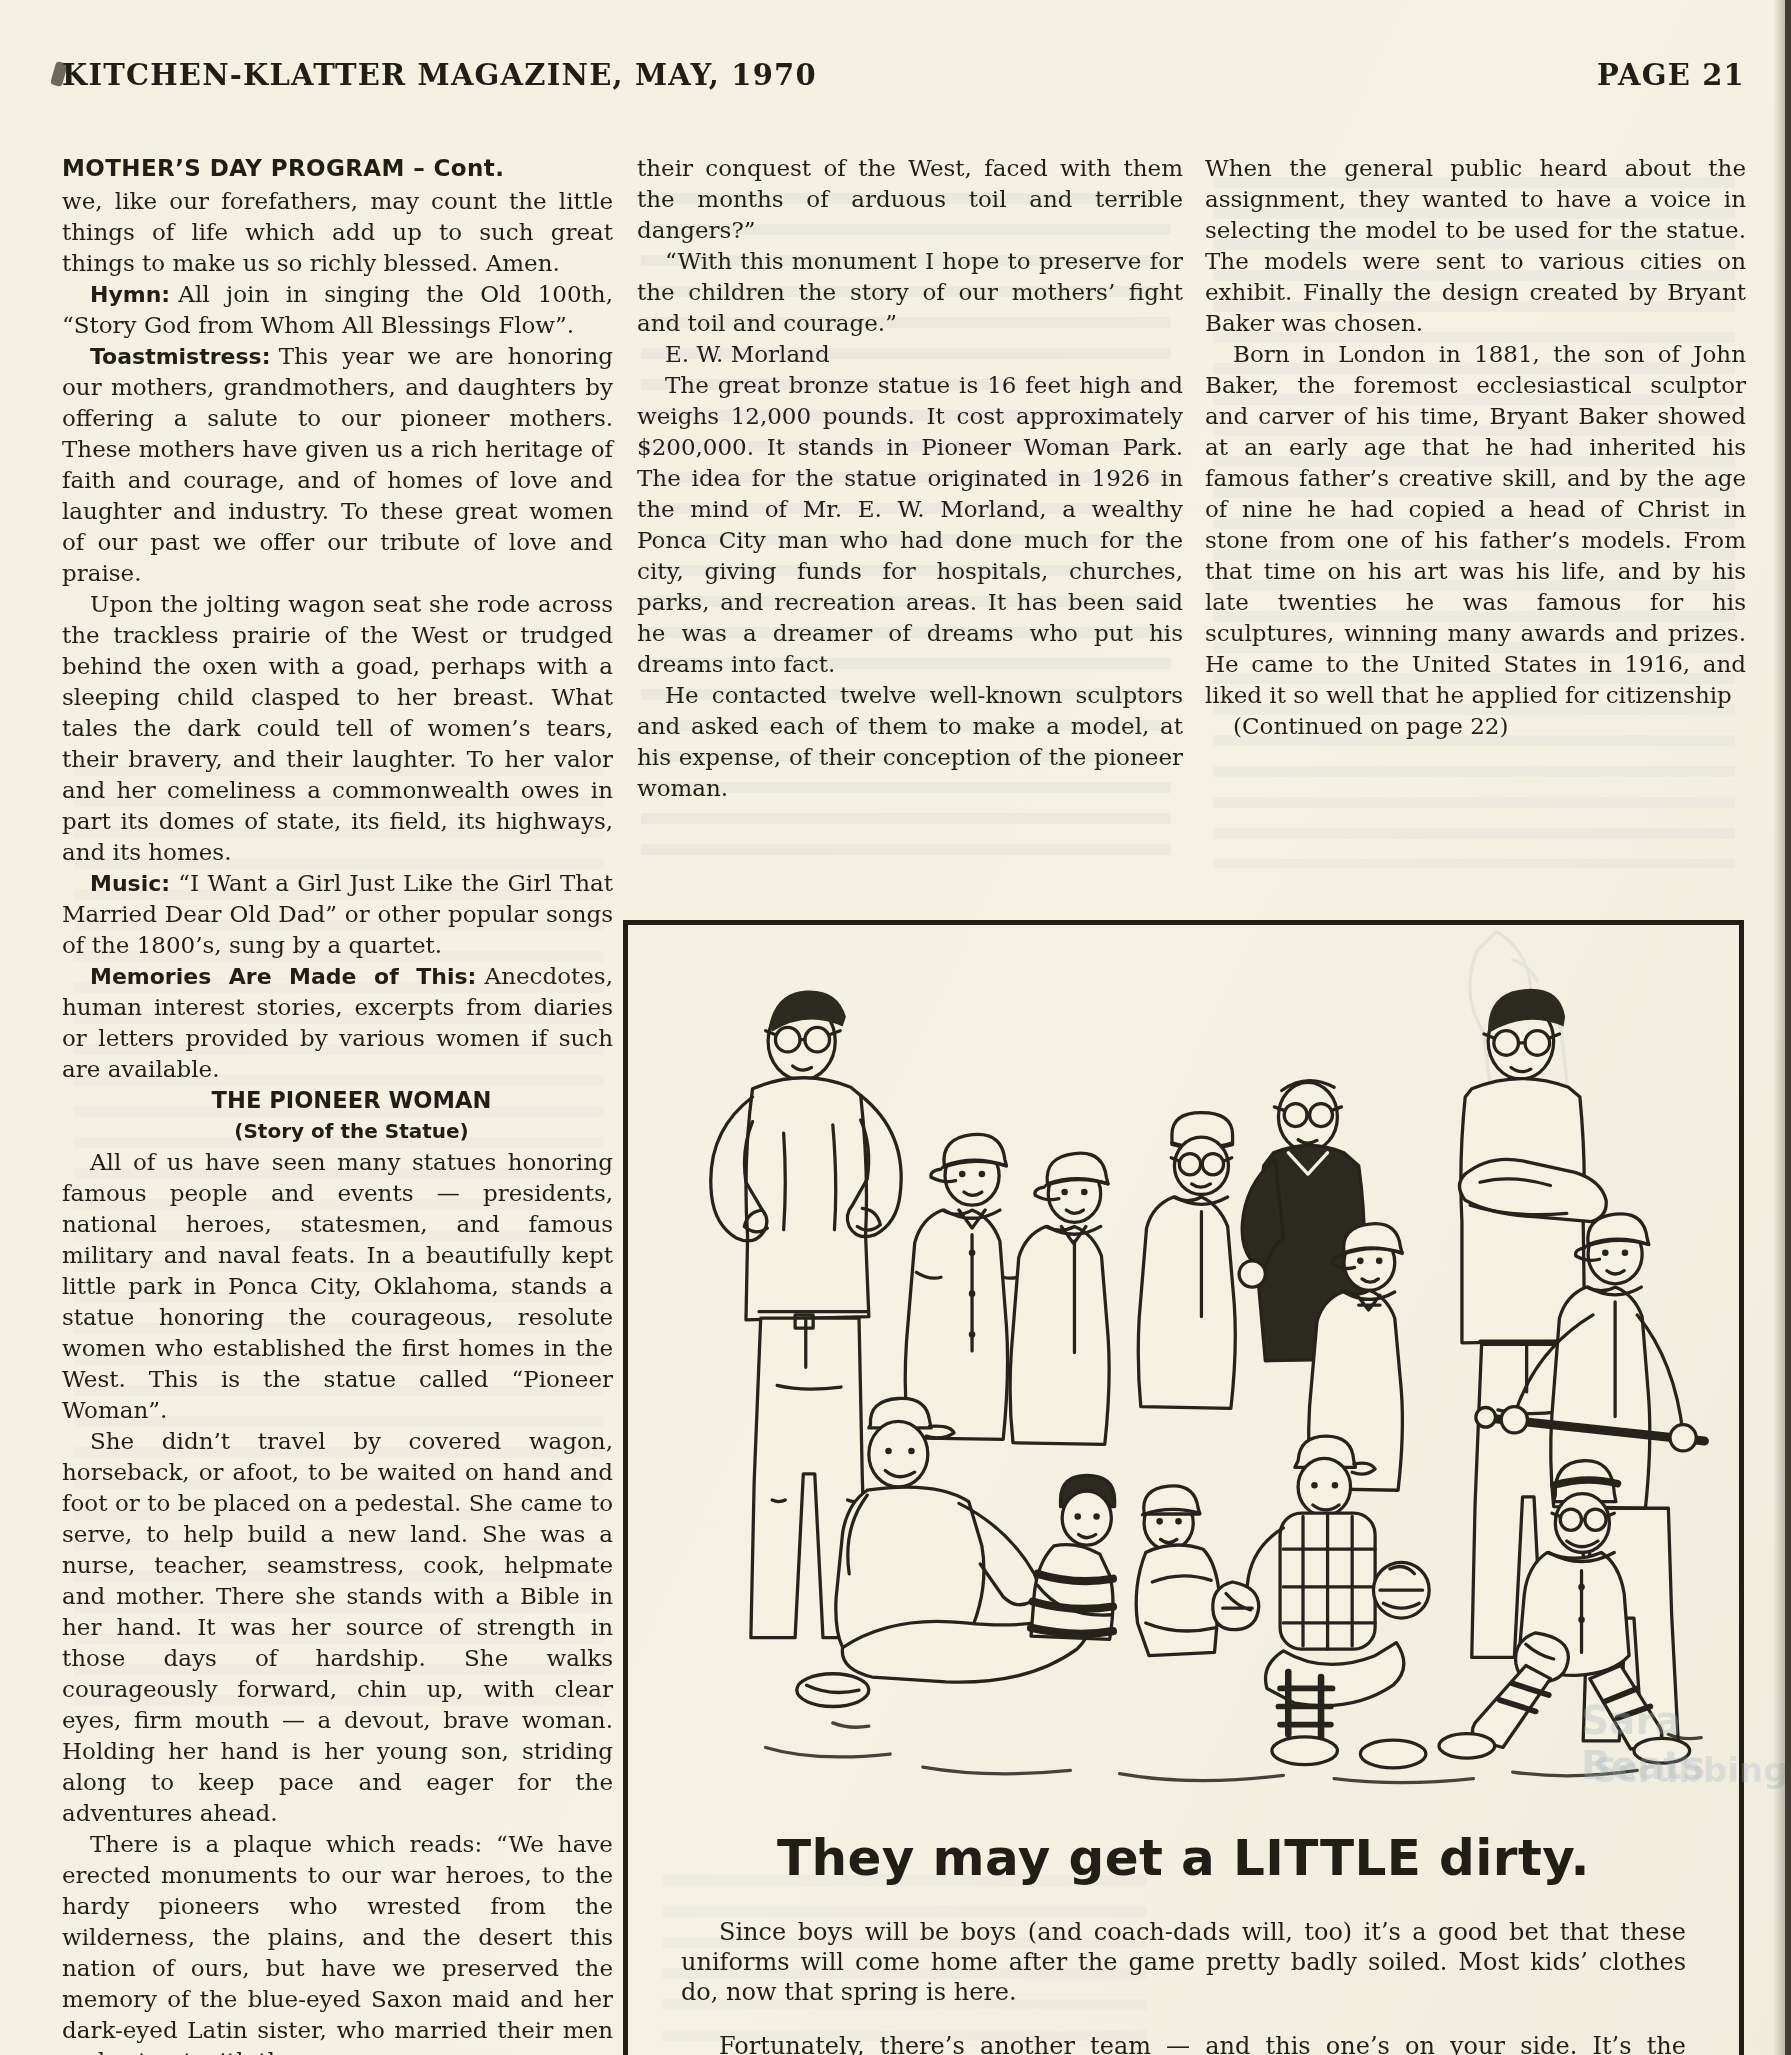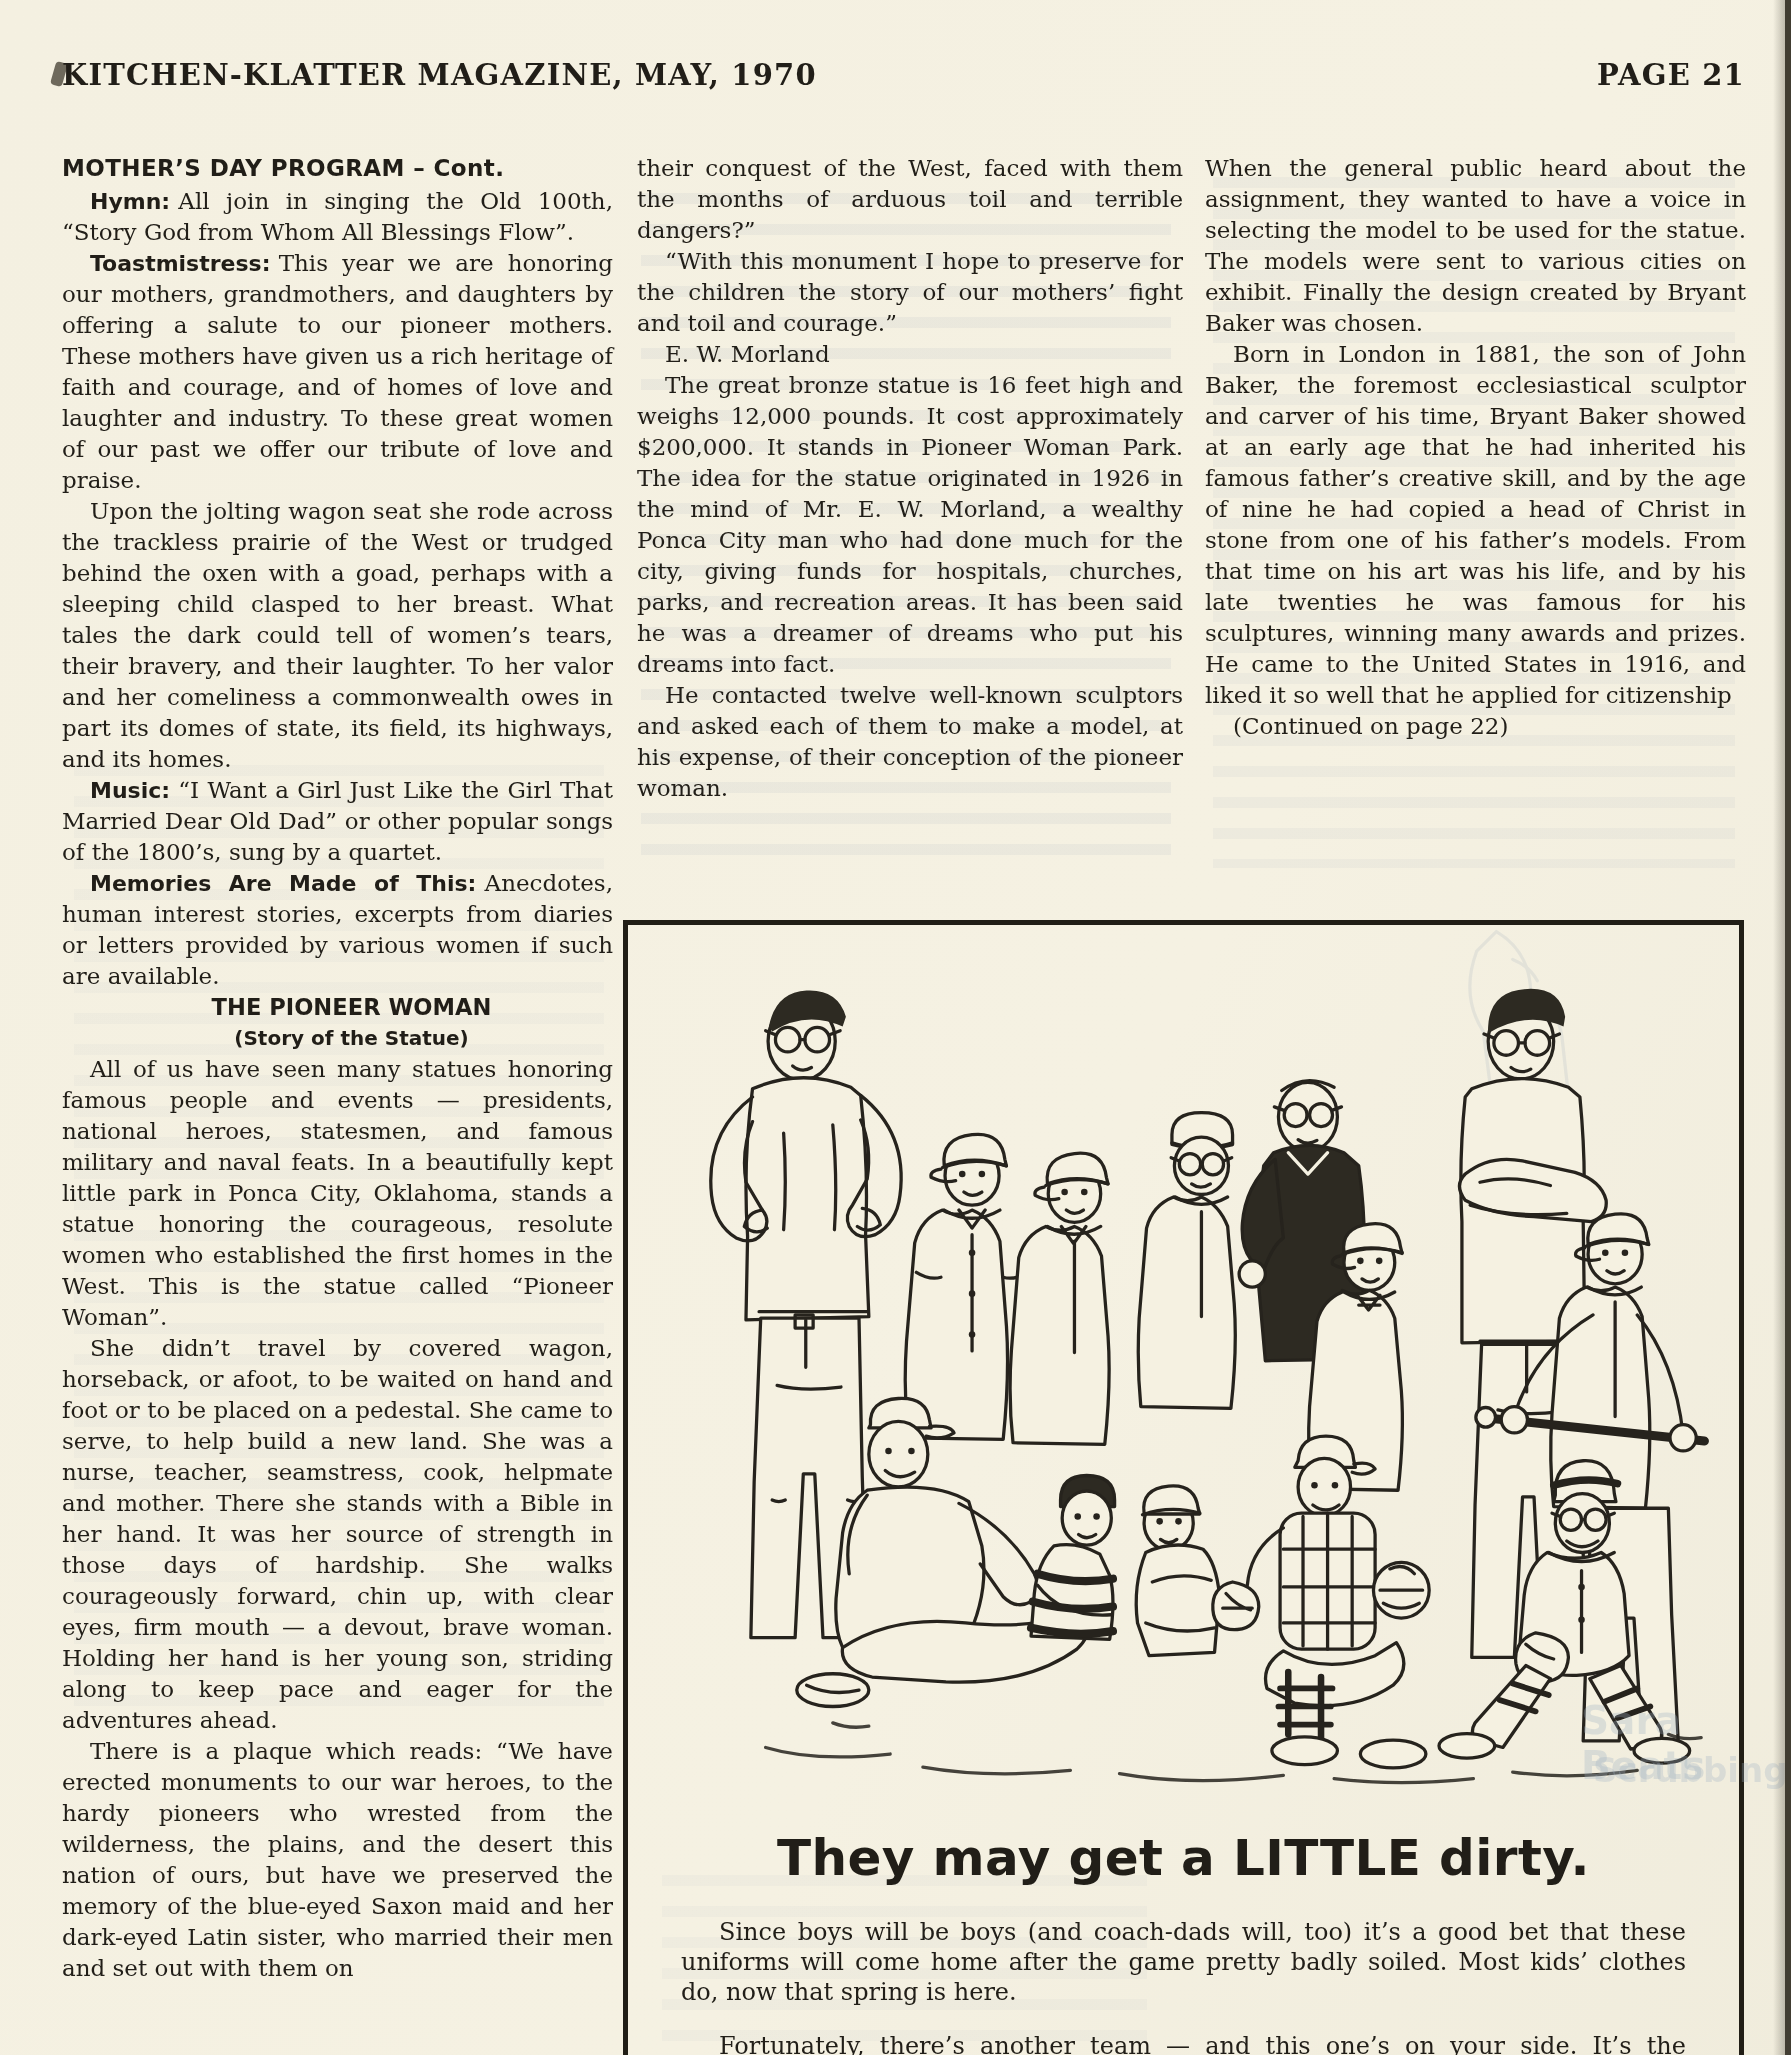--- a/index.html
+++ b/index.html
@@ -55,20 +55,21 @@
 
   <div class="speck"></div>
 
   <div class="pagehead">
     <span>KITCHEN-KLATTER MAGAZINE, MAY, 1970</span>
     <span>PAGE 21</span>
   </div>
 
   <div class="col col1">
     <h2 class="colhead">MOTHER’S DAY PROGRAM – Cont.</h2>
+    <p class="noind">we, like our forefathers, may count the little things of life which add up to such great things to make us so richly blessed. Amen.</p>
     <p><span class="lead">Hymn:</span><span>All join in singing the Old 100th, “Story God from Whom All Blessings Flow”.</span></p>
     <p><span class="lead">Toastmistress:</span><span>This year we are honoring our mothers, grandmothers, and daughters by offering a salute to our pioneer mothers. These mothers have given us a rich heritage of faith and courage, and of homes of love and laughter and industry. To these great women of our past we offer our tribute of love and praise.</span></p>
     <p>Upon the jolting wagon seat she rode across the trackless prairie of the West or trudged behind the oxen with a goad, perhaps with a sleeping child clasped to her breast. What tales the dark could tell of women’s tears, their bravery, and their laughter. To her valor and her comeliness a commonwealth owes in part its domes of state, its field, its highways, and its homes.</p>
     <p><span class="lead">Music:</span><span>“I Want a Girl Just Like the Girl That Married Dear Old Dad” or other popular songs of the 1800’s, sung by a quartet.</span></p>
     <p><span class="lead">Memories Are Made of This:</span><span>Anecdotes, human interest stories, excerpts from diaries or letters provided by various women if such are available.</span></p>
     <p class="subhead">THE PIONEER WOMAN</p>
     <p class="subhead2">(Story of the Statue)</p>
     <p>All of us have seen many statues honoring famous people and events — presidents, national heroes, statesmen, and famous military and naval feats. In a beautifully kept little park in Ponca City, Oklahoma, stands a statue honoring the courageous, resolute women who established the first homes in the West. This is the statue called “Pioneer Woman”.</p>
     <p>She didn’t travel by covered wagon, horseback, or afoot, to be waited on hand and foot or to be placed on a pedestal. She came to serve, to help build a new land. She was a nurse, teacher, seamstress, cook, helpmate and mother. There she stands with a Bible in her hand. It was her source of strength in those days of hardship. She walks courageously forward, chin up, with clear eyes, firm mouth — a devout, brave woman. Holding her hand is her young son, striding along to keep pace and eager for the adventures ahead.</p>
     <p>There is a plaque which reads: “We have erected monuments to our war heroes, to the hardy pioneers who wrested from the wilderness, the plains, and the desert this nation of ours, but have we preserved the memory of the blue-eyed Saxon maid and her dark-eyed Latin sister, who married their men and set out with them on</p>

